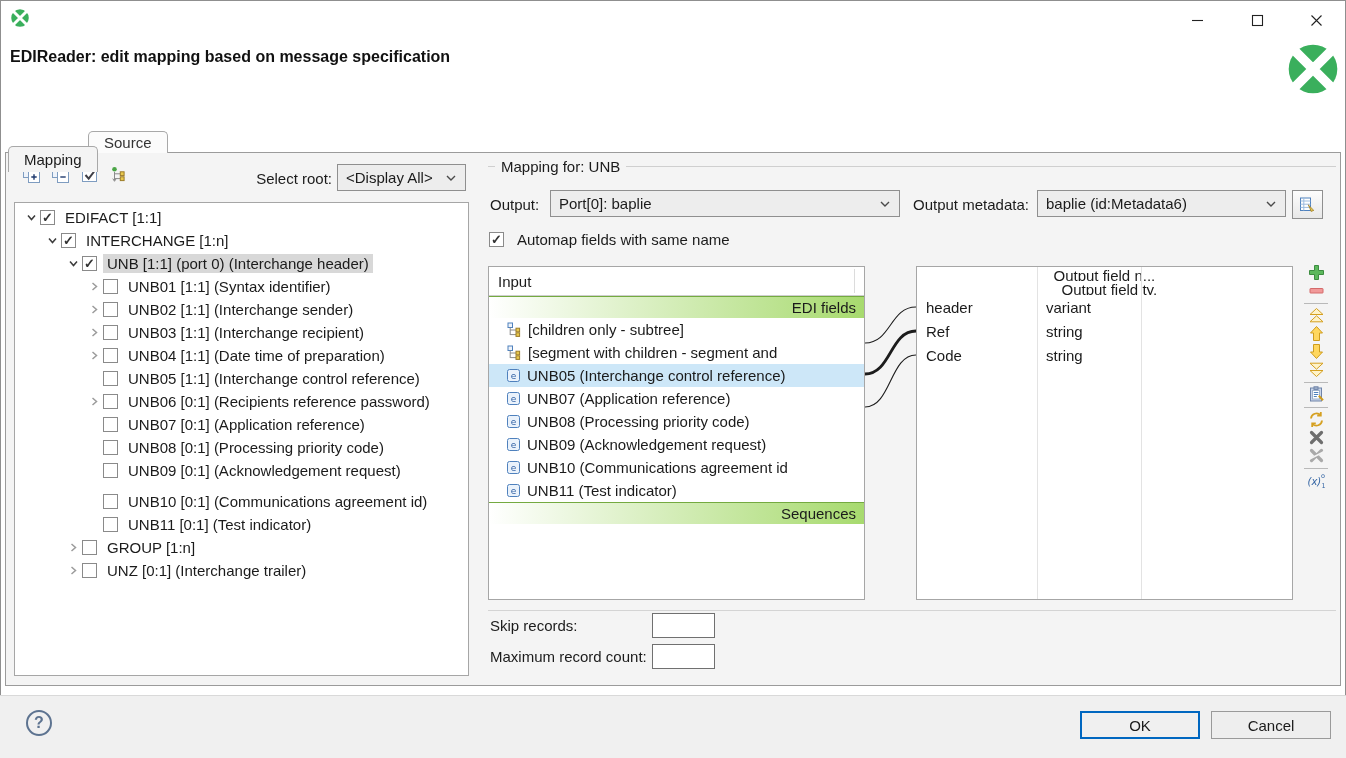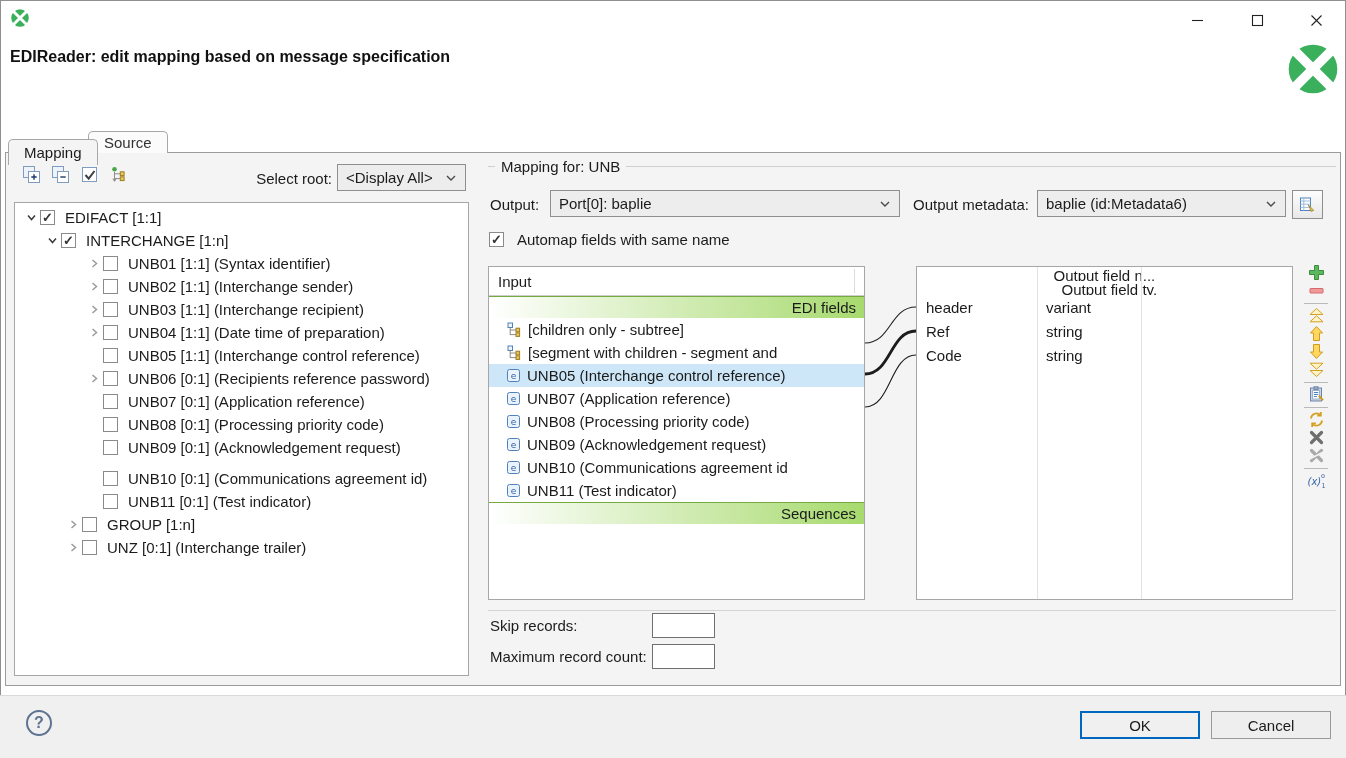--- a/index.html
+++ b/index.html
@@ -12,21 +12,21 @@
 
   
   #appIcon{left:10px;top:8px;}
   .winctl{top:6px;width:30px;height:28px;display:flex;align-items:center;justify-content:center;cursor:default;}
   #heading{left:10px;top:48px;font-size:16px;font-weight:bold;color:#111;}
   #bigLogo{left:1286px;top:42px;}
 
   
   .tab{position:absolute;height:23px;padding:0 15px;display:flex;align-items:center;
        font-size:15px;border:1px solid #a8a8a8;border-bottom:none;border-radius:5px 5px 0 0;}
-  .tab.active{top:139px;height:25px;background:#f4f4f4;z-index:3;}
+  .tab.active{top:146px;height:25px;background:#f4f4f4;z-index:3;}
   .tab.inactive{top:131px;height:21px;background:#fbfbfb;z-index:1;color:#333;}
   #tabBody{left:5px;top:152px;width:1334px;height:532px;border:1px solid #9b9b9b;background:#f4f4f4;z-index:0;}
 
   
   #treeToolbar{left:21px;top:164px;display:flex;gap:8px;align-items:center;z-index:2;}
   #treeToolbar .tbtn{width:21px;height:21px;display:flex;align-items:center;justify-content:center;}
 
   
   #selectRootLabel{left:240px;top:170px;width:92px;text-align:right;font-size:15px;}
   .combo{position:absolute;background:#ededed;border:1px solid #8f8f8f;display:flex;align-items:center;
@@ -219,20 +219,29 @@
       </div>
       <div class="tree-row" style="padding-left: 29px;">
         <span class="expander">
           <svg width="11" height="11" viewBox="0 0 11 11">
             <polyline points="2,3.5 5.5,7.5 9,3.5" fill="none" stroke="#3c3c3c" stroke-width="1.5"></polyline>
           </svg>
         </span>
         <span class="cb checked"></span>
         <span class="tlabel">INTERCHANGE [1:n]</span>
       </div>
+      <div class="tree-row" style="padding-left: 50px;">
+        <span class="expander">
+          <svg width="11" height="11" viewBox="0 0 11 11">
+            <polyline points="2,3.5 5.5,7.5 9,3.5" fill="none" stroke="#3c3c3c" stroke-width="1.5"></polyline>
+          </svg>
+        </span>
+        <span class="cb checked"></span>
+        <span class="tlabel selected">UNB [1:1] (port 0) (Interchange header)</span>
+      </div>
       <div class="tree-row" style="padding-left: 71px;">
         <span class="expander">
           <svg width="11" height="11" viewBox="0 0 11 11">
             <polyline points="3.5,2 7.5,5.5 3.5,9" fill="none" stroke="#9b9b9b" stroke-width="1.5"></polyline>
           </svg>
         </span>
         <span class="cb"></span>
         <span class="tlabel">UNB01 [1:1] (Syntax identifier)</span>
       </div>
       <div class="tree-row" style="padding-left: 71px;">

